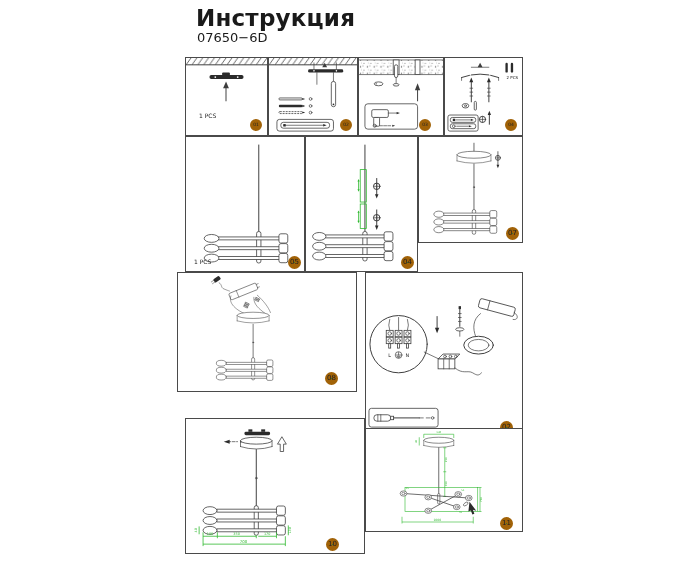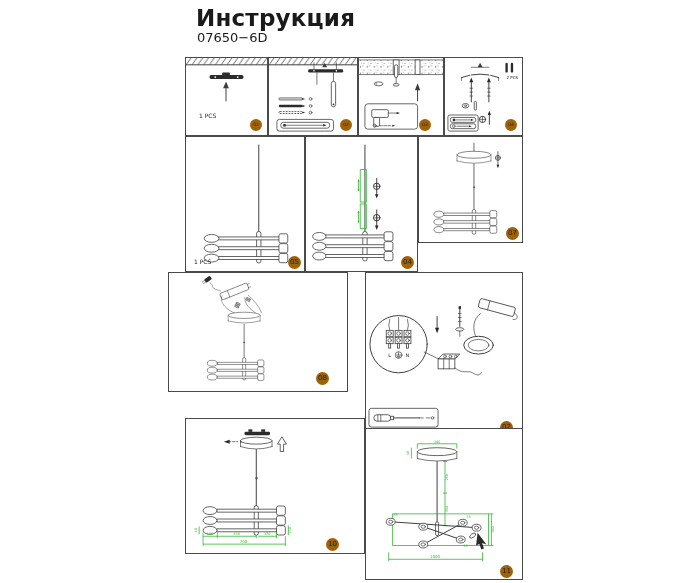--- a/index.html
+++ b/index.html
@@ -291,21 +291,21 @@
         <ellipse class="wt" cx="11.5" cy="110" rx="6.5" ry="4"></ellipse>
         <ellipse class="wt" cx="11.5" cy="120" rx="6.5" ry="4"></ellipse>
         <rect class="wt" x="77.5" y="95.3" width="9" height="9.4" rx="2"></rect>
         <rect class="wt" x="77.5" y="105.3" width="9" height="9.4" rx="2"></rect>
         <rect class="wt" x="77.5" y="115.3" width="9" height="9.4" rx="2"></rect>
       </g>
     </svg>
     <span class="badge lg" style="right:3px;bottom:2px">07</span>
   </figure>
 
-  <figure class="panel" style="left:168px;top:272px;width:180px;height:120px">
+  <figure class="panel" style="left:177px;top:272px;width:180px;height:120px">
     <svg viewBox="0 0 180 170">
       <g transform="rotate(-35 18 9)">
         <rect class="dk" x="13" y="6" width="10" height="6" rx="1.5"></rect>
         <line class="ln2" x1="9" y1="7.5" x2="13" y2="7.5"></line>
           <line class="ln2" x1="9" y1="10.5" x2="13" y2="10.5"></line>
       </g>
       <path class="ln2" d="M21,14 C26,17 23,21 28,23 S33,25 36,26"></path>
       <g transform="rotate(-22 55 27)">
         <rect class="wt" x="35" y="22" width="42" height="10" rx="2"></rect>
         <line class="ln2" x1="47" y1="22" x2="47" y2="32"></line>
@@ -484,21 +484,21 @@
         <text class="gts" x="82" y="117.6">170</text>
         <line class="gn" x1="103.5" y1="108" x2="103.5" y2="118"></line>
         <text class="gts" transform="rotate(-90 106.5 113)" x="106.5" y="113">130</text>
         <line class="gn" x1="17" y1="127" x2="100.5" y2="127"></line>
         <text class="gt" x="58" y="125.5">700</text>
       </g>
     </svg>
     <span class="badge lg" style="right:25px;bottom:2px">10</span>
   </figure>
 
-  <figure class="panel" style="left:365px;top:428px;width:158px;height:152px">
+  <figure class="panel" style="left:365px;top:428px;width:158px;height:104px">
     <svg viewBox="0 0 158 136">
       <g>
         <line class="gn" x1="52" y1="7" x2="92" y2="7"></line>
         <line class="gn" x1="52" y1="7" x2="52" y2="12"></line>
           <line class="gn" x1="92" y1="7" x2="92" y2="12"></line>
         <text class="gts" x="72" y="5.8">140</text>
         <line class="gn" x1="46" y1="11" x2="46" y2="22"></line>
         <text class="gts" transform="rotate(-90 43.5 16.5)" x="43.5" y="16.5">40</text>
       </g>
       <g>

